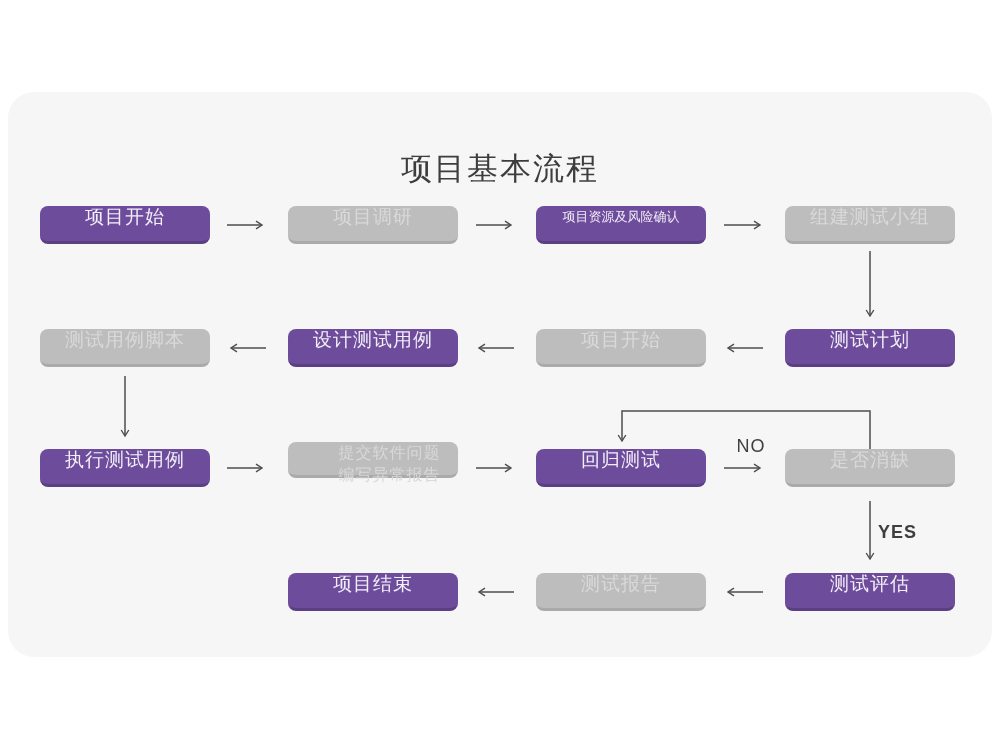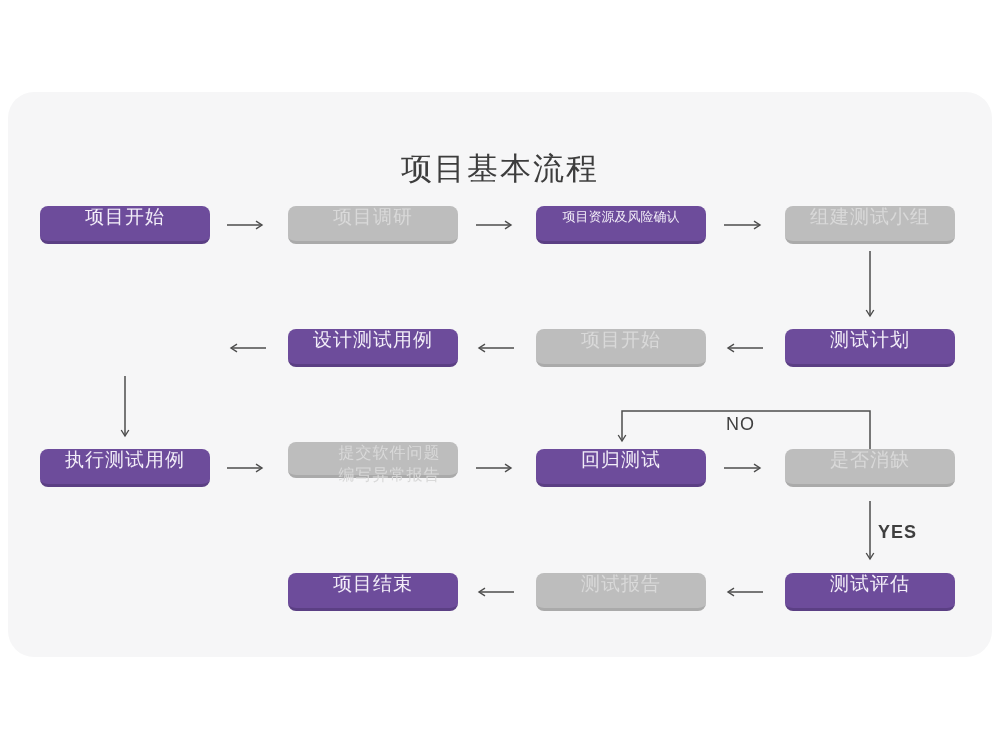--- a/index.html
+++ b/index.html
@@ -22,21 +22,21 @@
   .flow-box.purple{background:var(--purple);border-bottom:3px solid var(--purple-dark);
     color:var(--purple-text);}
   .flow-box.gray{background:var(--gray);border-bottom:3px solid var(--gray-dark);
     color:var(--gray-text);}
   .flow-box.tight{font-size:13px;letter-spacing:0;}
   .flow-box.two-line{height:36px;font-size:16px;letter-spacing:1px;padding-left:33px;}
   .c1{left:40px;} .c2{left:288px;} .c3{left:536px;} .c4{left:785px;}
   .r1{top:206px;} .r2{top:329px;} .r3{top:449px;} .r4{top:573px;}
   .r3-tall{top:442px;}
   .edge-label{position:absolute;font-size:18px;color:#3f3f3f;letter-spacing:1px;}
-  .label-no{left:726px;top:414px;width:50px;}
+  .label-no{left:726px;top:436px;width:50px;text-align:center;}
   .label-yes{left:878px;top:522px;font-weight:bold;}
   svg.arrows{position:absolute;left:0;top:0;pointer-events:none;}
 </style>
 </head>
 <body>
 
 <div class="stage">
   <div class="card"></div>
   <div class="title">项目基本流程</div>
 
@@ -46,20 +46,23 @@
   <div class="flow-box gray c2 r1">
       <span>项目调研</span>
     </div>
   <div class="flow-box purple tight c3 r1">
       <span>项目资源及风险确认</span>
     </div>
   <div class="flow-box gray c4 r1">
       <span>组建测试小组</span>
     </div>
 
+  <div class="flow-box gray c1 r2">
+      <span>测试用例脚本</span>
+    </div>
   <div class="flow-box purple c2 r2">
       <span>设计测试用例</span>
     </div>
   <div class="flow-box gray c3 r2">
       <span>项目开始</span>
     </div>
   <div class="flow-box purple c4 r2">
       <span>测试计划</span>
     </div>
 

